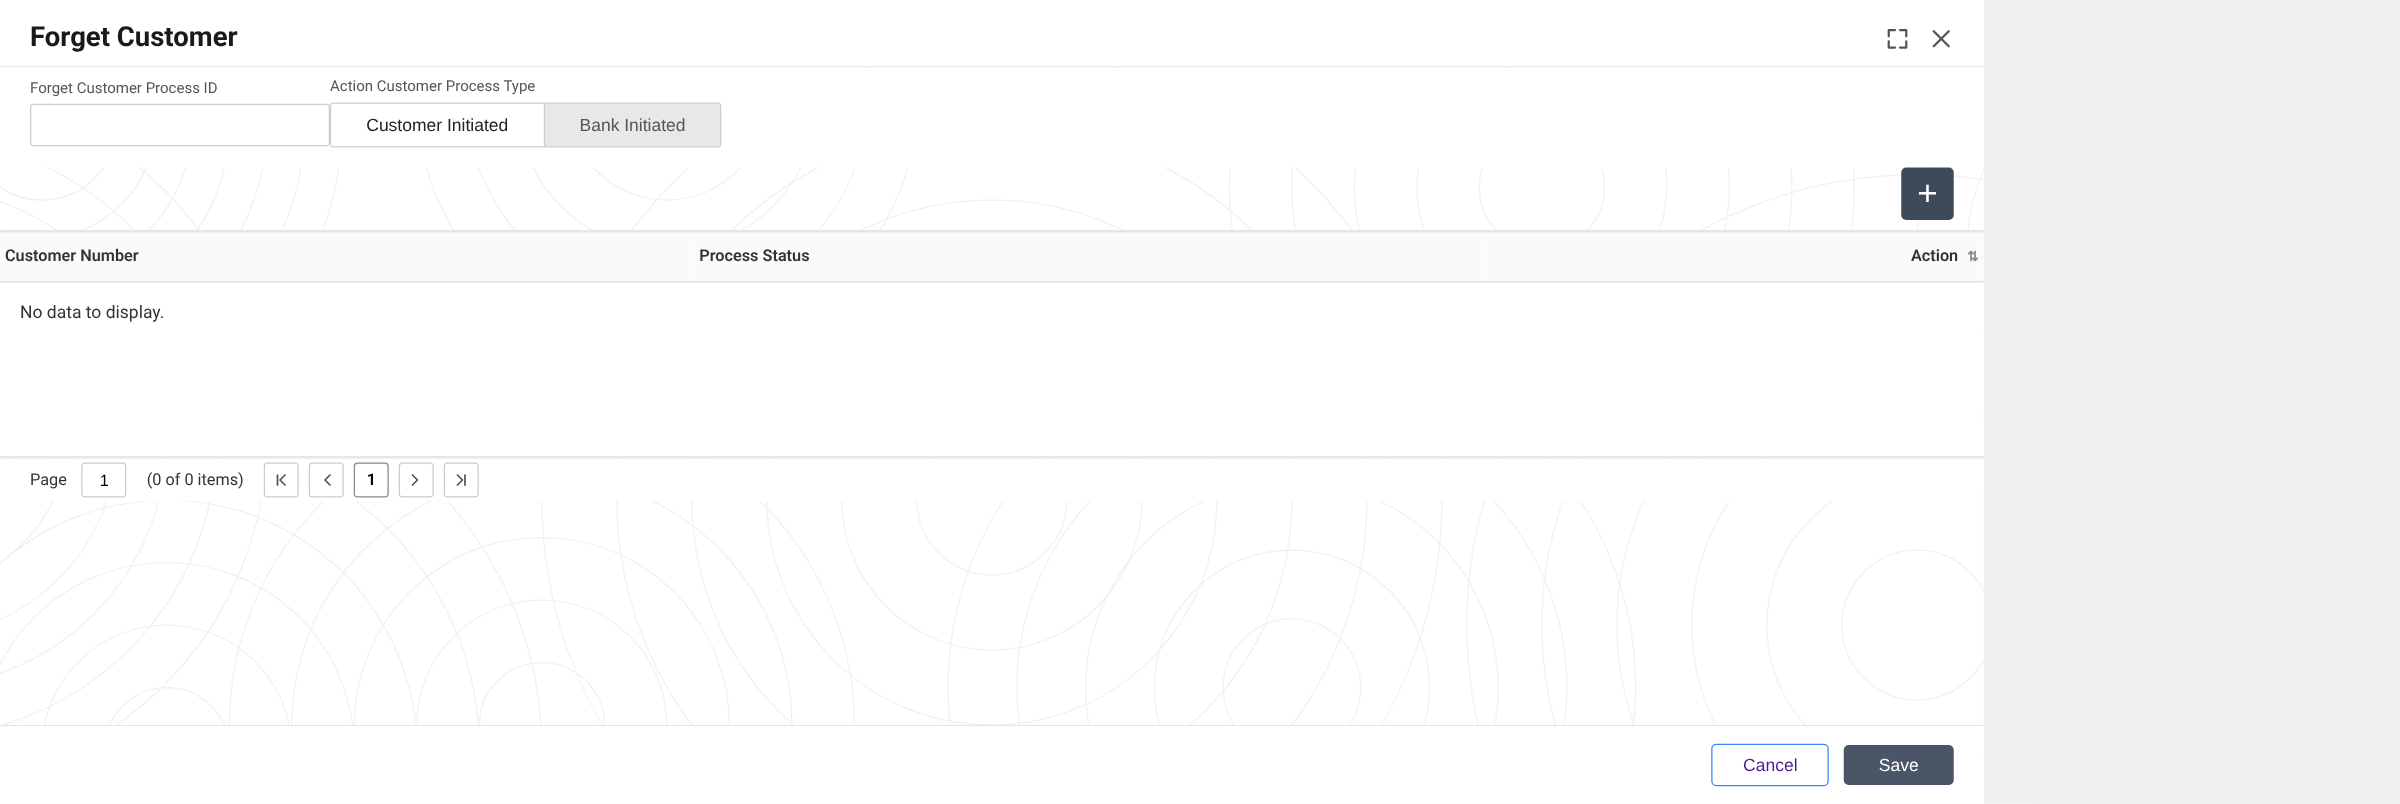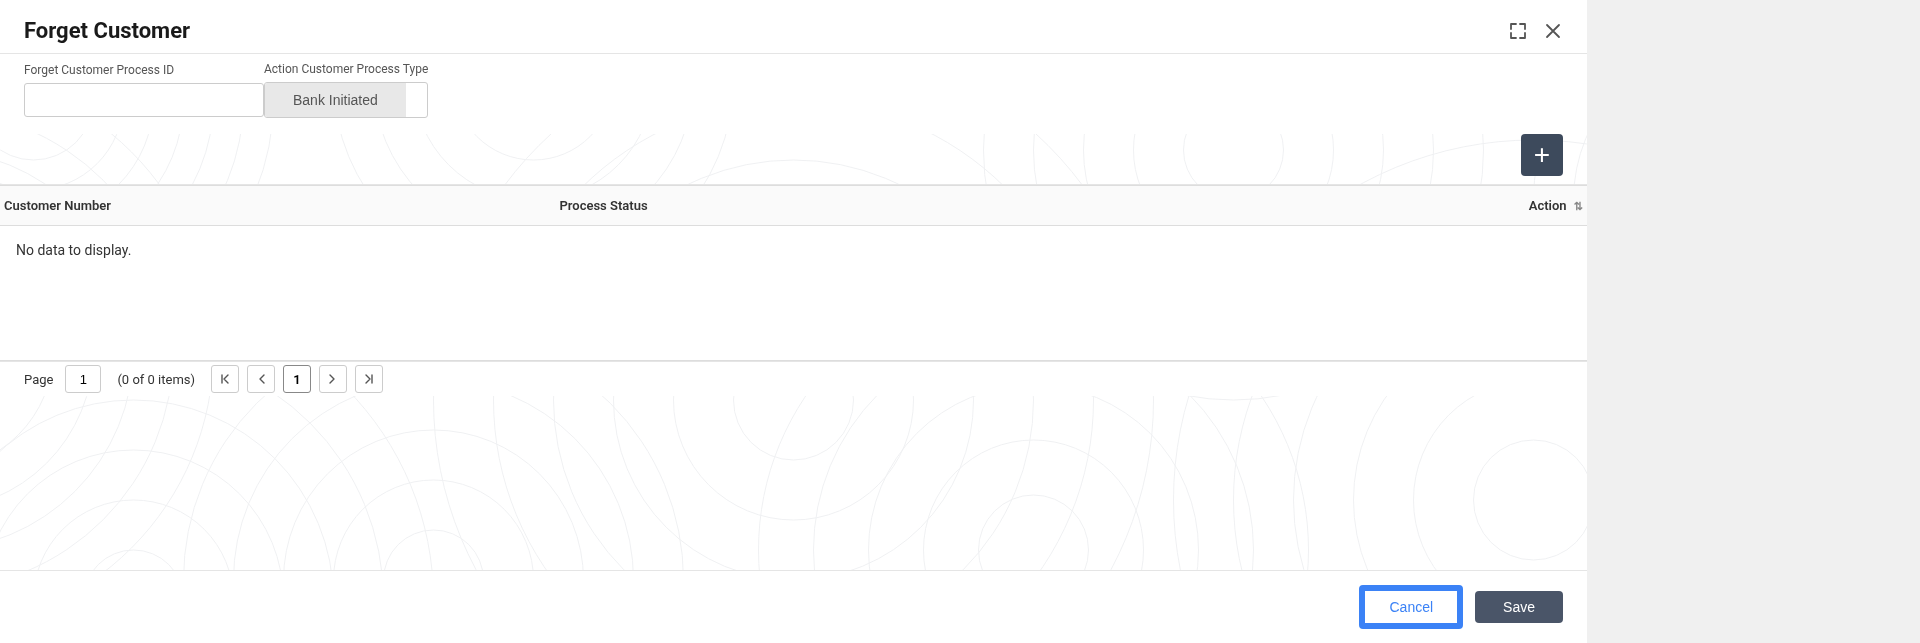--- a/index.html
+++ b/index.html
@@ -272,26 +272,26 @@
       display: flex;
       justify-content: flex-end;
       align-items: center;
       gap: 12px;
       padding: 14px 24px;
       background: #fff;
     }
 
     .btn-cancel {
       padding: 8px 24px;
-      border: 6px solid #3b82f6;
+      border: 1px solid #3b82f6;
       background: #fff;
       border-radius: 4px;
       font-size: 14px;
       cursor: pointer;
-      color: #3b82f6;
+      color: #4c1d95;
     }
 
     .btn-save {
       padding: 8px 28px;
       border: none;
       background: #4a5568;
       color: #fff;
       border-radius: 4px;
       font-size: 14px;
       cursor: pointer;
@@ -429,20 +429,21 @@
 
     <div class="form-section">
       <div class="form-row">
         <div class="form-group">
           <label class="form-label">Forget Customer Process ID</label>
           <input class="form-input" type="text" placeholder="" style="">
         </div>
         <div class="form-group">
           <label class="form-label">Action Customer Process Type</label>
           <div class="toggle-group">
+            <button class="toggle-btn active">Customer Initiated</button>
             <button class="toggle-btn inactive">Bank Initiated</button>
           </div>
         </div>
       </div>
     </div>
 
     <div class="add-btn-container">
       <button class="add-btn">+</button>
     </div>
 

